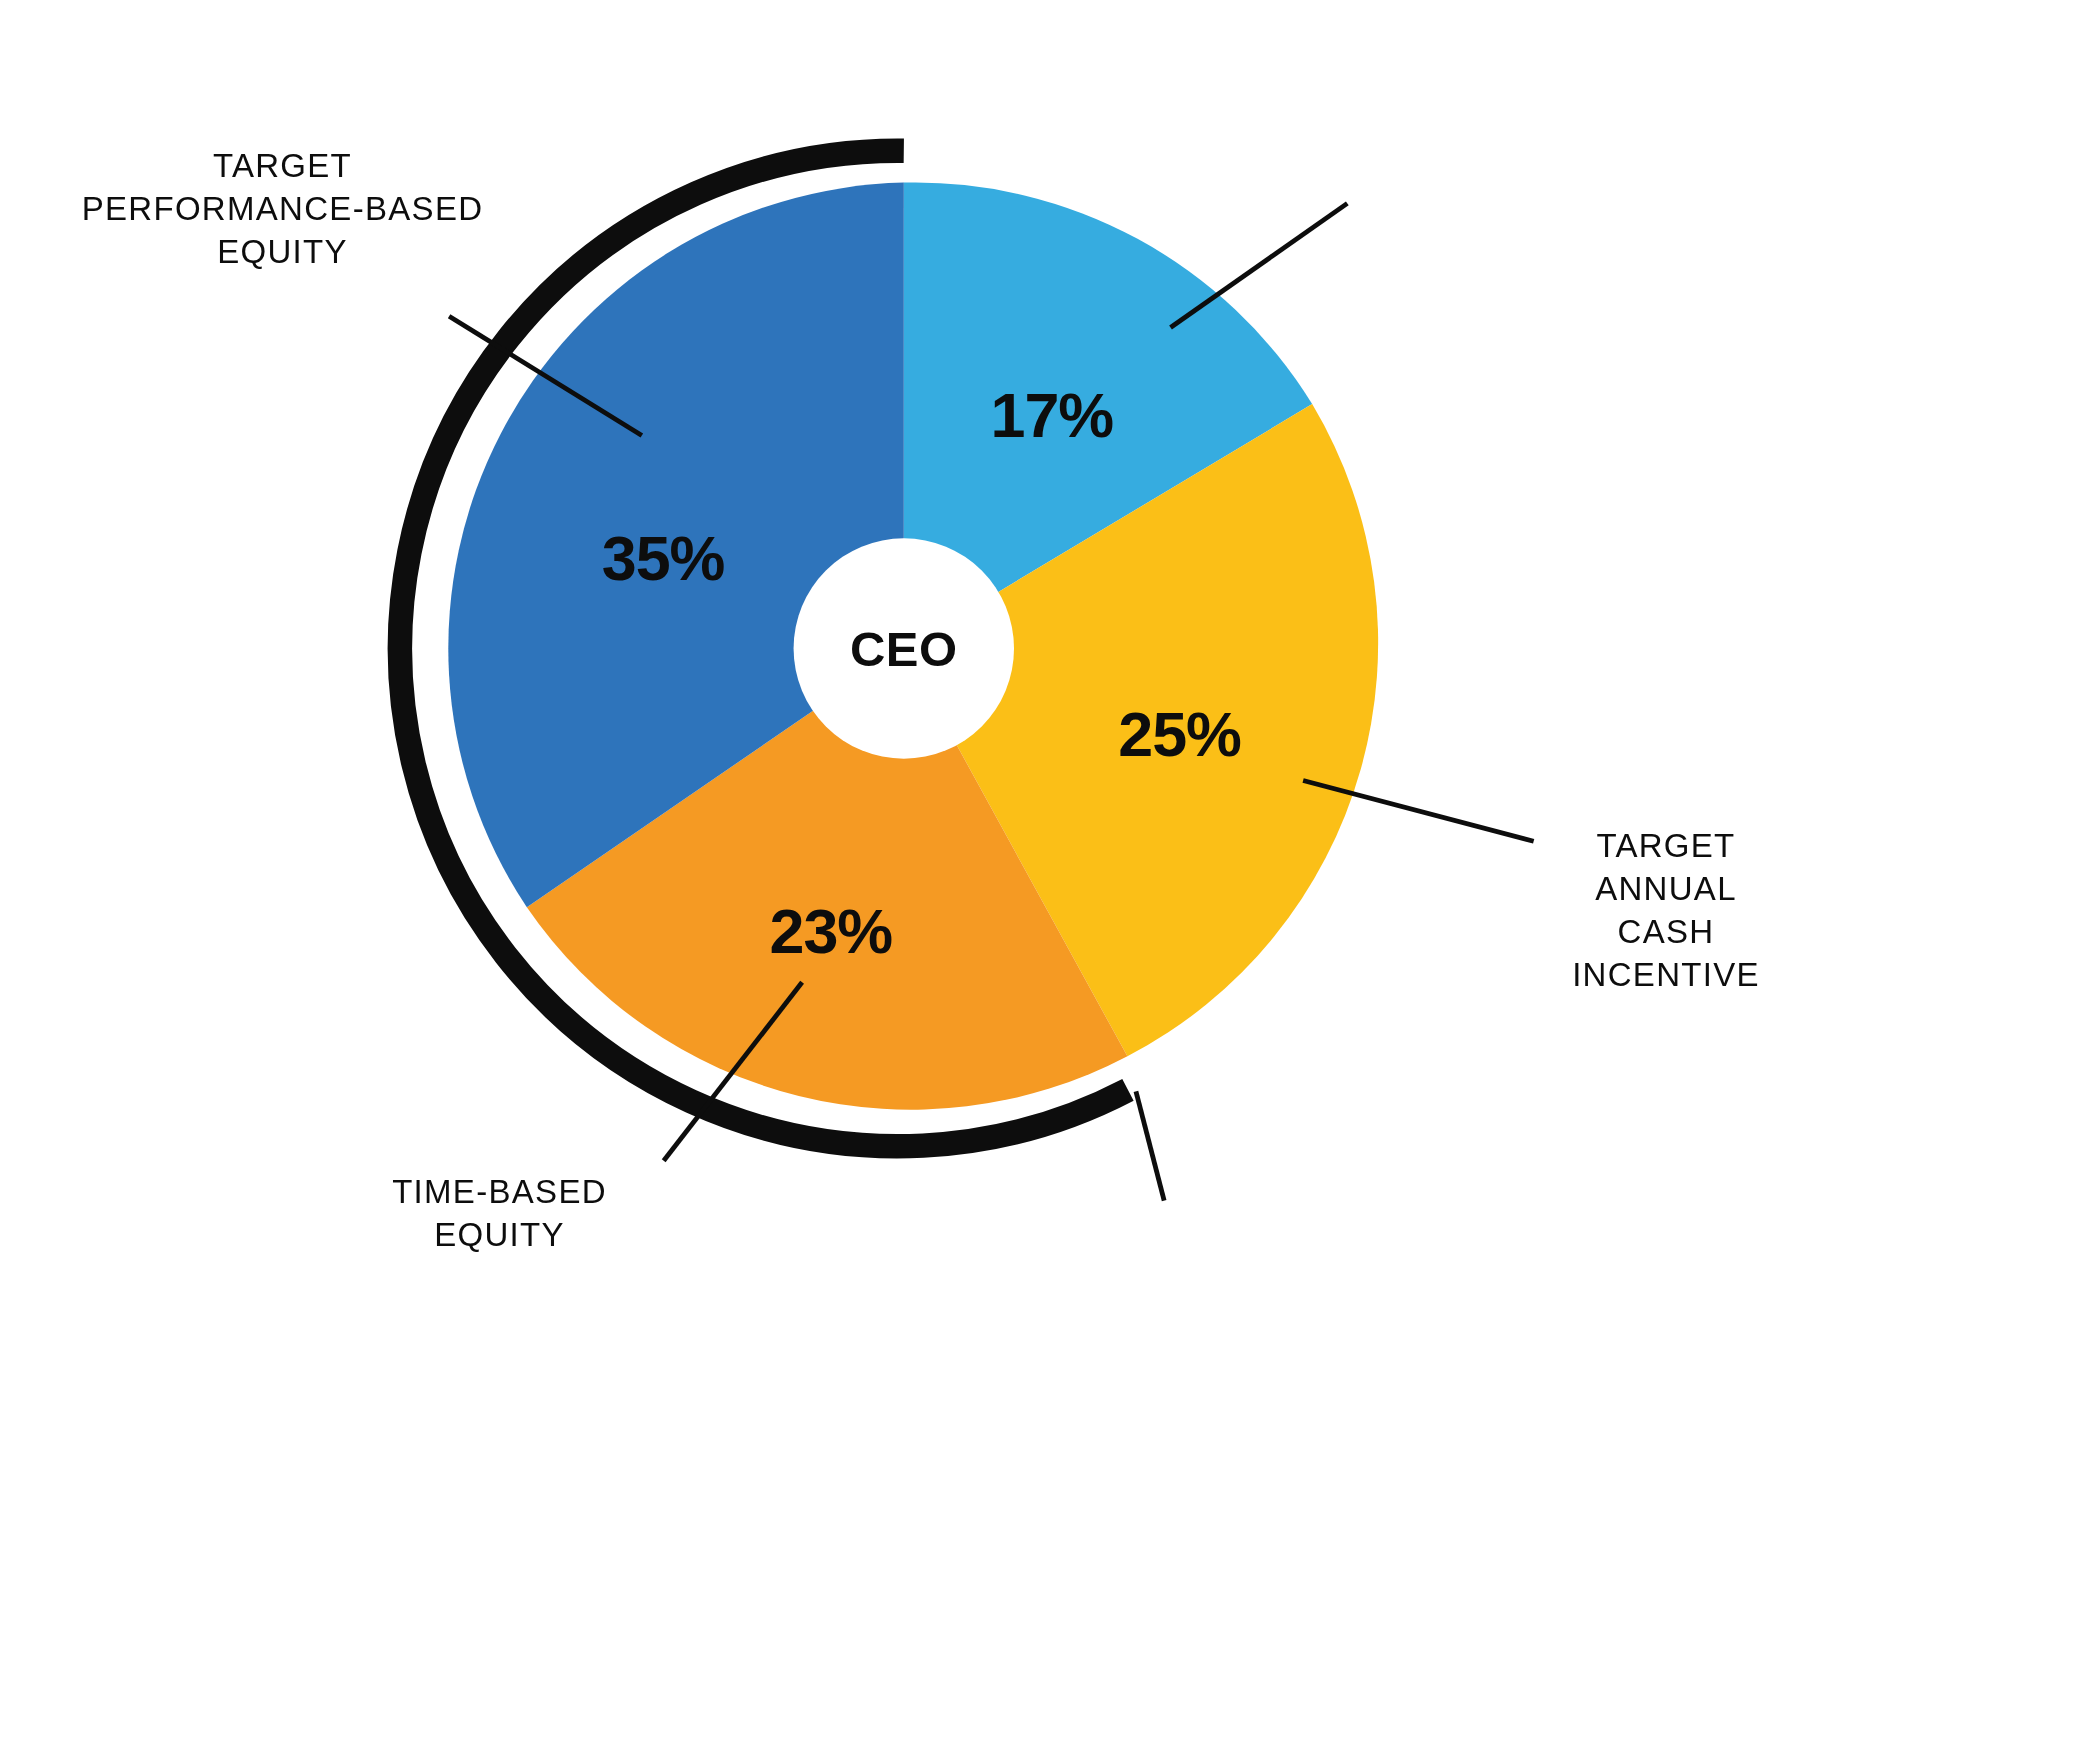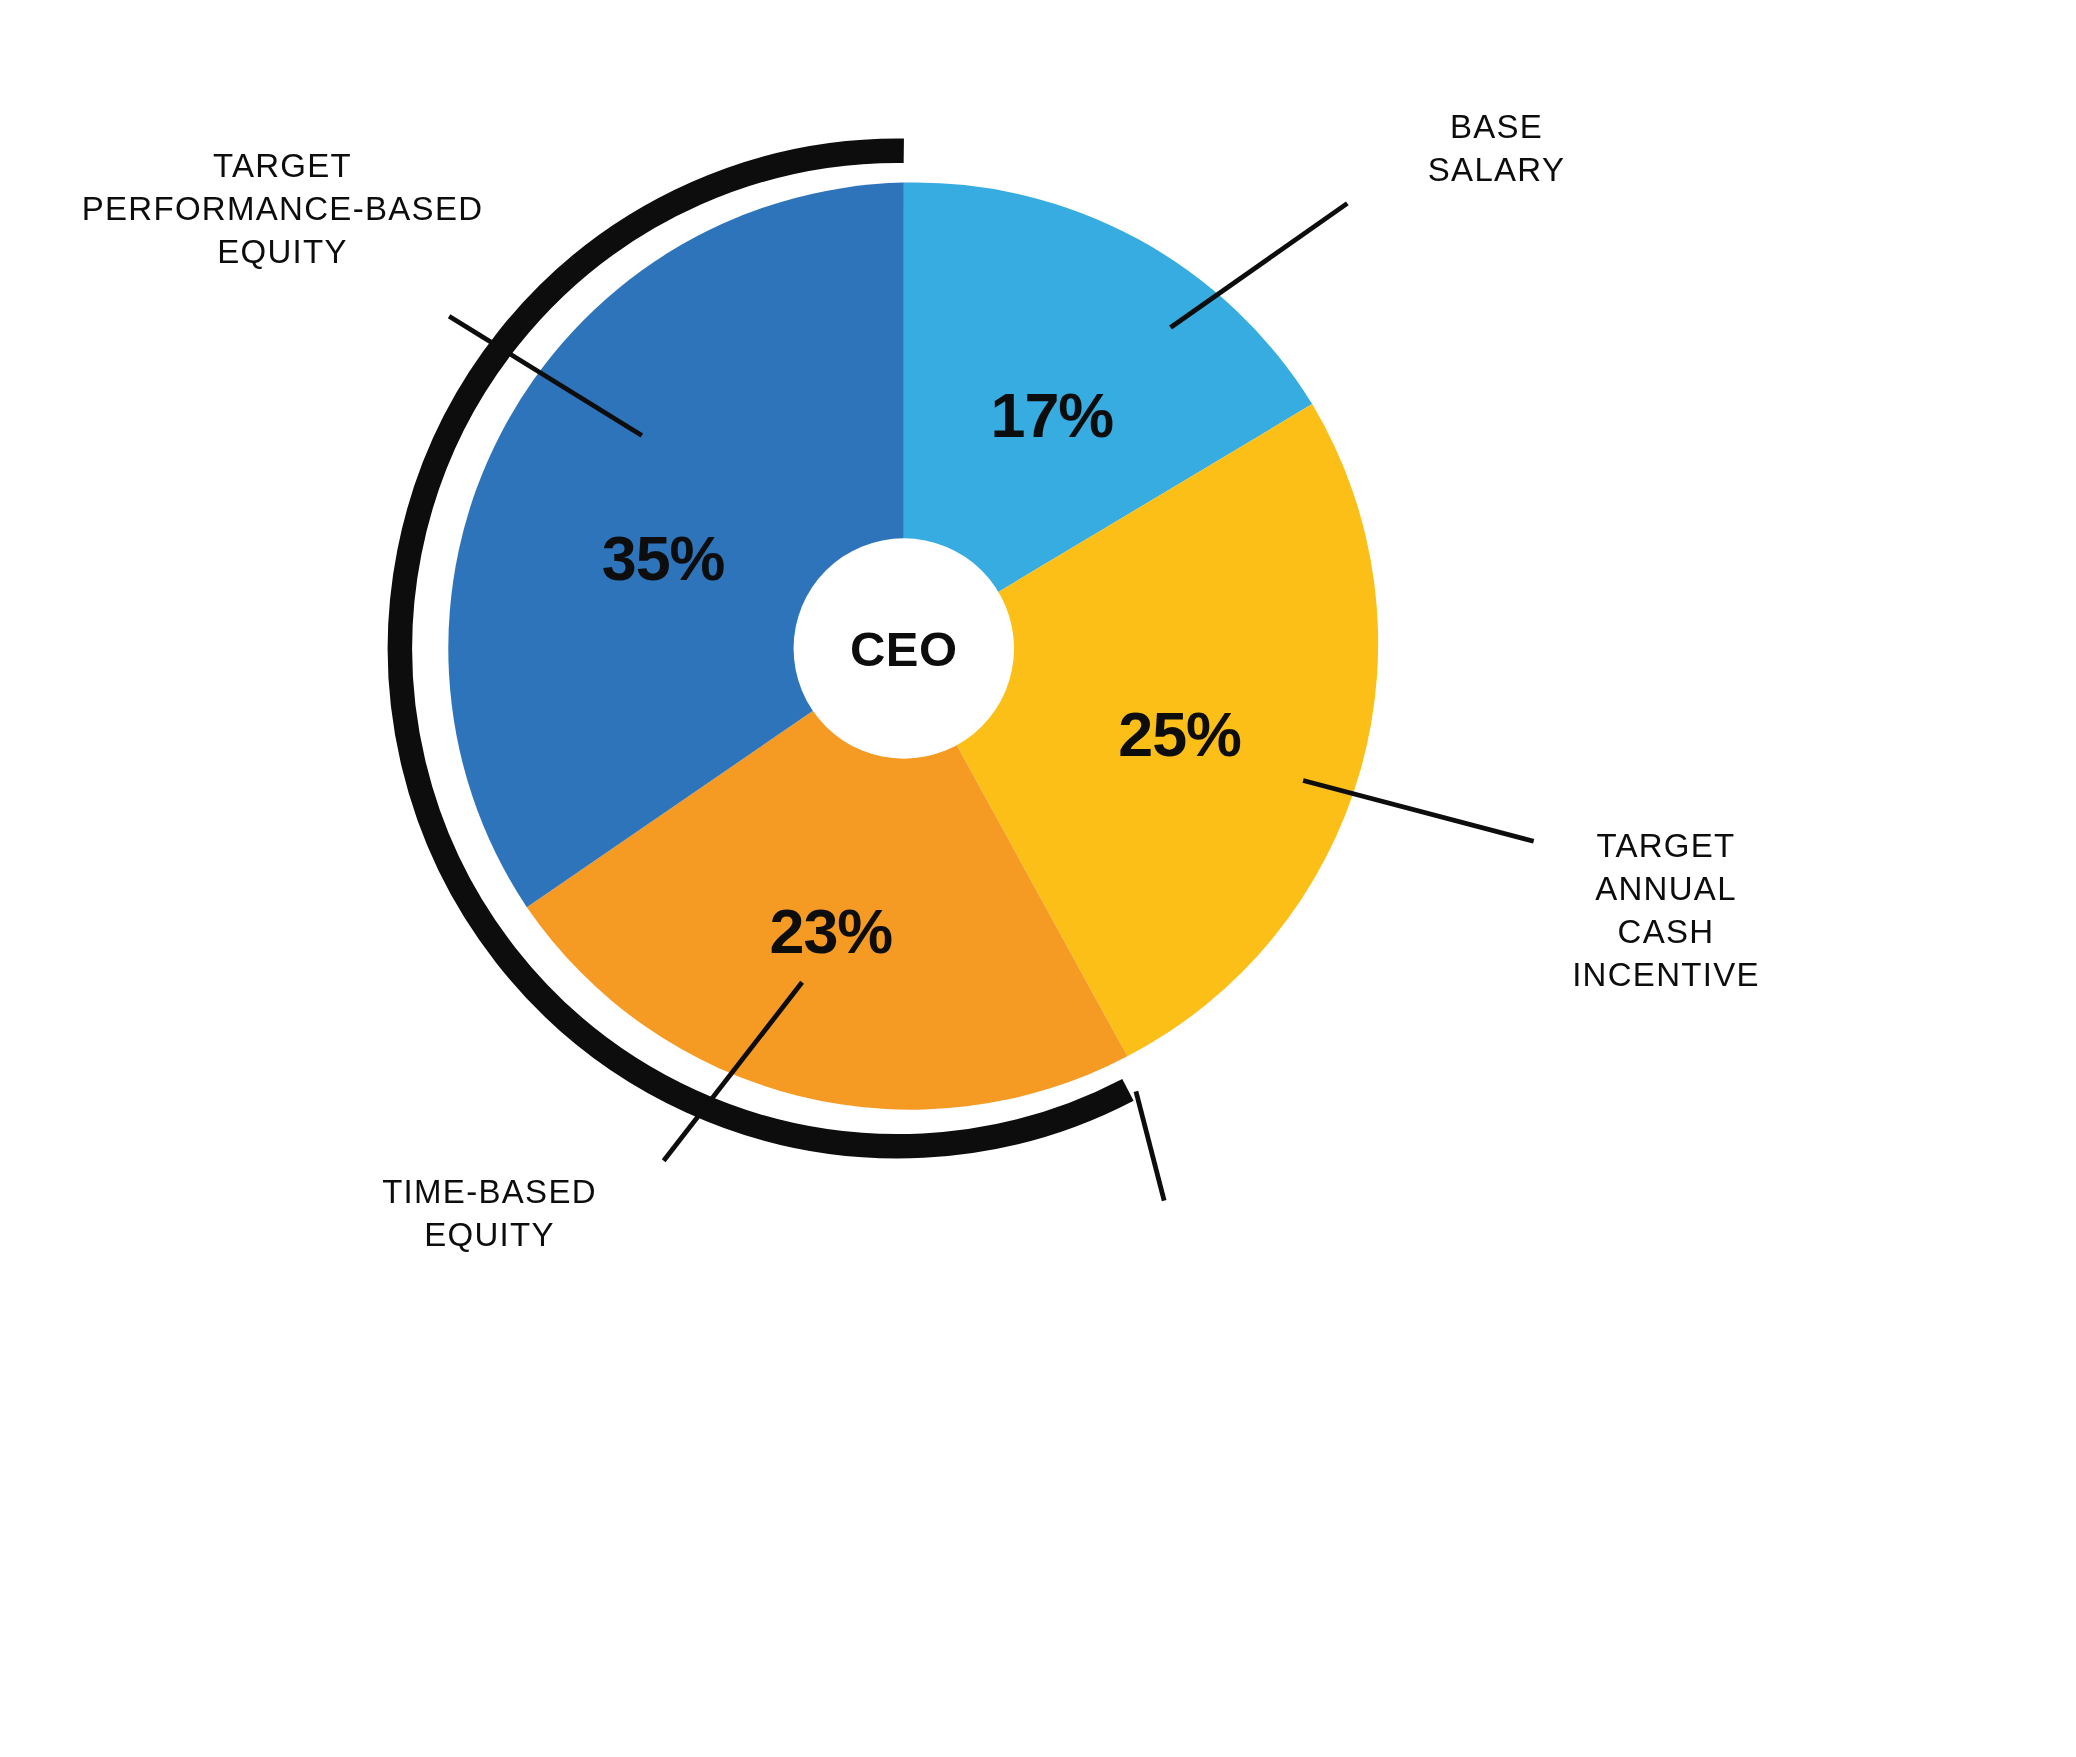--- a/index.html
+++ b/index.html
@@ -46,21 +46,21 @@
   }
   #lbl-base-salary {
     left: 1294px; top: 106px;  width: 405px;
     text-align: center;
   }
   #lbl-cash-incentive {
     left: 1501px; top: 825px; width: 330px;
     text-align: center;
   }
   #lbl-time-equity {
-    left: 298px;  top: 1171px; width: 383px;
+    left: 308px;  top: 1171px; width: 383px;
     text-align: center;
   }
 
   
   #summary {
     position: absolute;
     left: 692px;
     top: 1187px;
     width: 905px;
     text-align: center;
@@ -142,22 +142,20 @@
     <text class="slice-value" x="1245" y="1090" text-anchor="middle">35%</text>
 
     <text class="center-role" x="1697" y="1250" text-anchor="middle">CEO</text>
 
   </svg>
 
   <div class="label c" id="lbl-perf-equity">TARGET
 PERFORMANCE-BASED
 EQUITY</div>
 
-  <div class="label c" id="lbl-base-salary">BASE
-SALARY</div>
 
   <div class="label c" id="lbl-cash-incentive">TARGET
 ANNUAL
 CASH
 INCENTIVE</div>
 
   <div class="label c" id="lbl-time-equity">TIME-BASED
 EQUITY</div>
 
 

